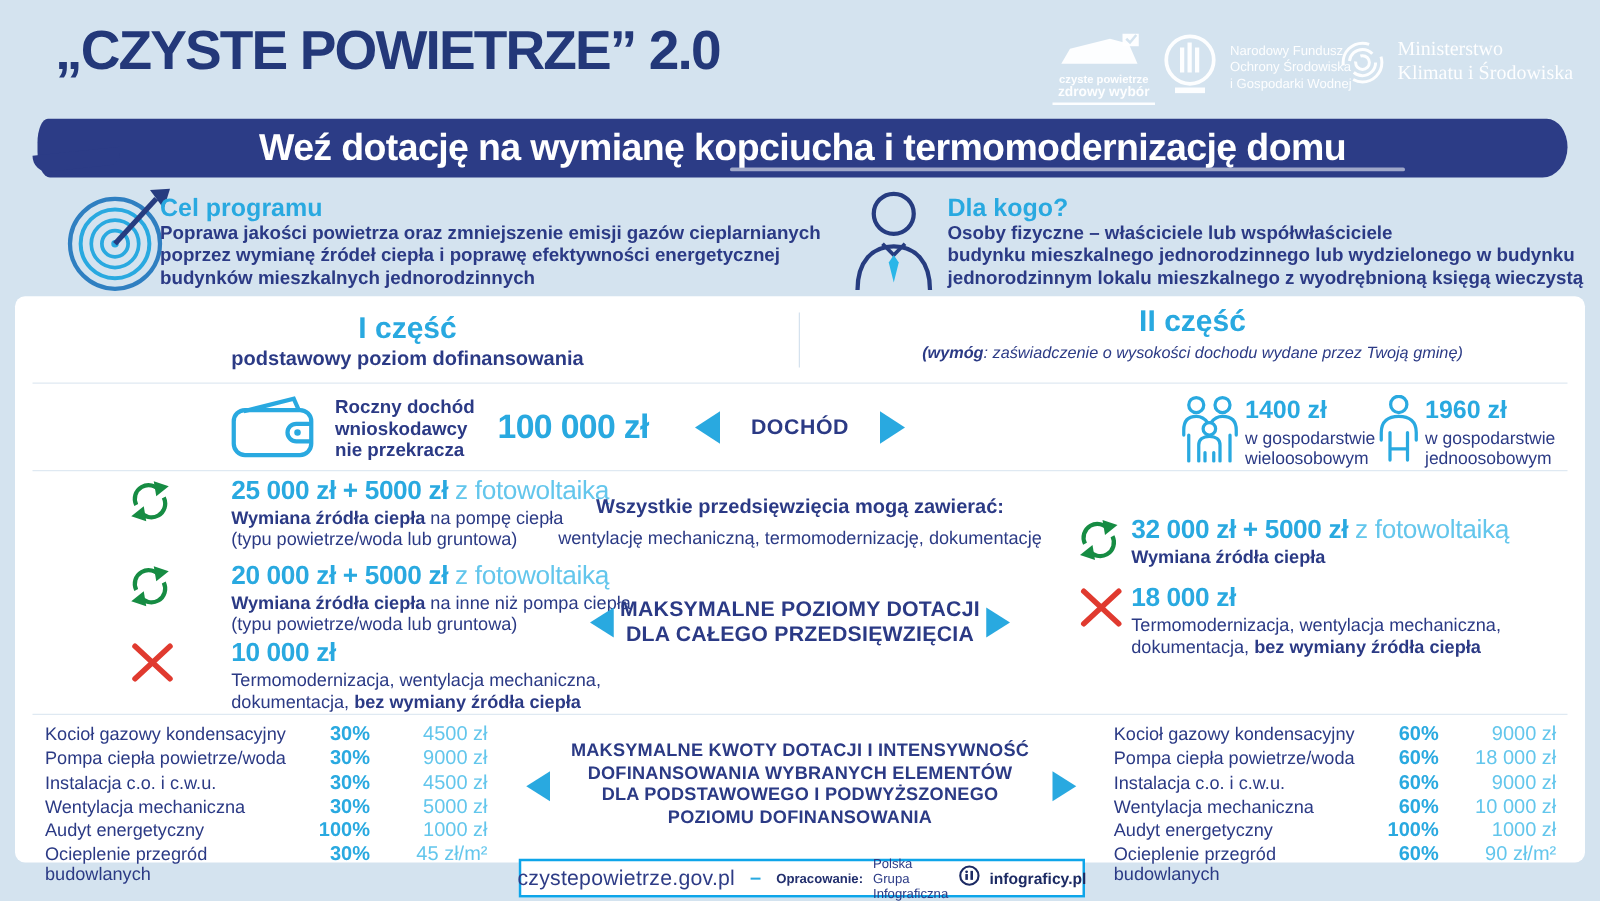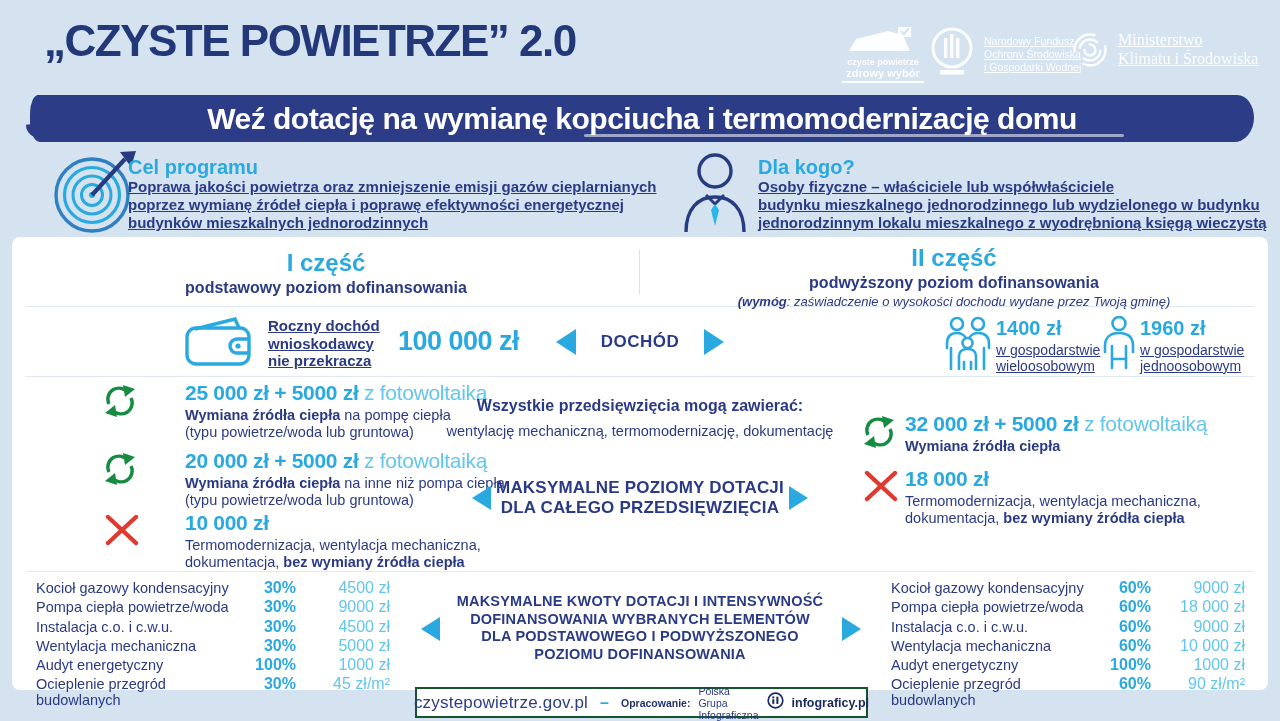--- a/index.html
+++ b/index.html
@@ -1,19 +1,19 @@
 <!DOCTYPE html>
 <html><head>
 <meta charset="utf-8">
 <style>
   * { margin:0; padding:0; box-sizing:border-box; }
   html,body { width:1280px; height:721px; }
   body { font-family:"Liberation Sans", sans-serif; }
   .page { position:relative; width:1280px; height:721px; background:#d4e3ef; overflow:hidden; color:#2b3a85; }
-  .pre { white-space:pre-line;text-decoration:underline; }
+  .pre { white-space:pre-line; }
 
   
   .title { position:absolute; left:44px; top:16px; font-size:44px; font-weight:bold; letter-spacing:-1.5px; color:#233879; }
   .logo { position:absolute; color:rgba(255,255,255,0.95); }
   .logo-program { left:842px; top:26px; width:82px; text-align:center; }
   .logo-program .l1 { font-size:9px; font-weight:bold; margin-top:1px; }
   .logo-program .l2 { font-size:11px; font-weight:bold; border-bottom:2px solid rgba(255,255,255,0.95); padding-bottom:2px; }
   .logo-fund { left:928px; top:26px; display:flex; align-items:center; gap:8px; }
   .logo-fund .txt { font-size:10.5px; line-height:13px; }
   .logo-ministry { left:1070px; top:30px; display:flex; align-items:flex-start; gap:8px; }
@@ -81,21 +81,21 @@
   .tpct { width:58px; text-align:right; font-size:16px; font-weight:bold; color:#29a9e0; }
   .tamt { width:94px; text-align:right; font-size:16px; color:#63c6ec; }
   .tables-heading { position:absolute; left:450px; top:593px; width:380px; text-align:center;
                     font-size:14.5px; font-weight:bold; line-height:17.5px; white-space:pre-line; letter-spacing:0.2px; }
   .th-arrow { position:absolute; top:617px; }
   .th-arrow-l { left:421px; }
   .th-arrow-r { left:842px; }
 
   
   .footer { position:absolute; left:415px; top:687px; width:453px; height:31px; background:#fff;
-            border:2px solid #14532d; display:flex; align-items:center; justify-content:center; gap:8px; }
+            border:2px solid #0ea5e9; display:flex; align-items:center; justify-content:center; gap:8px; }
   .f-site { font-size:17px; color:#2e3c86; letter-spacing:0.2px; }
   .f-dash { color:#29a9e0; font-weight:bold; font-size:16px; margin:0 4px; }
   .f-label { font-size:10.5px; font-weight:bold; color:#23306e; }
   .f-name { font-size:10.5px; color:#2b3a85; }
   .f-credit-site { font-size:12.5px; font-weight:bold; color:#1c2a63; }
 </style>
 </head>
 <body>
 
 <div class="page">
@@ -179,21 +179,20 @@
   <div class="hdiv" style="top:376px;"></div>
   <div class="hdiv" style="top:571px;"></div>
   <div class="vdiv"></div>
 
   <div class="part" style="left:12px; top:249px; width:628px;">
     <div class="part-title">I część</div>
     <div class="part-sub">podstawowy poziom dofinansowania</div>
   </div>
   <div class="part" style="left:640px; top:244px; width:628px;">
     <div class="part-title">II część</div>
-    <div class="part-sub">podwyższony poziom dofinansowania</div>
     <div class="part-note"><b>(wymóg</b><span>: zaświadczenie o wysokości dochodu wydane przez Twoją gminę)</span></div>
   </div>
 
   <span style="position:absolute; left:183px; top:316px;">
     <svg width="74" height="52" viewBox="0 0 74 52">
       <path d="M12 13 L52 3 L56 12" fill="none" stroke="#29a9e0" stroke-width="3.4"></path>
       <rect x="4" y="12" width="62" height="36" rx="9" fill="none" stroke="#29a9e0" stroke-width="3.4"></rect>
       <path d="M66 23 H54 a7 7 0 0 0 0 14 H66" fill="none" stroke="#29a9e0" stroke-width="3.4"></path>
       <circle cx="55" cy="30" r="2.6" fill="#29a9e0"></circle>
     </svg>

